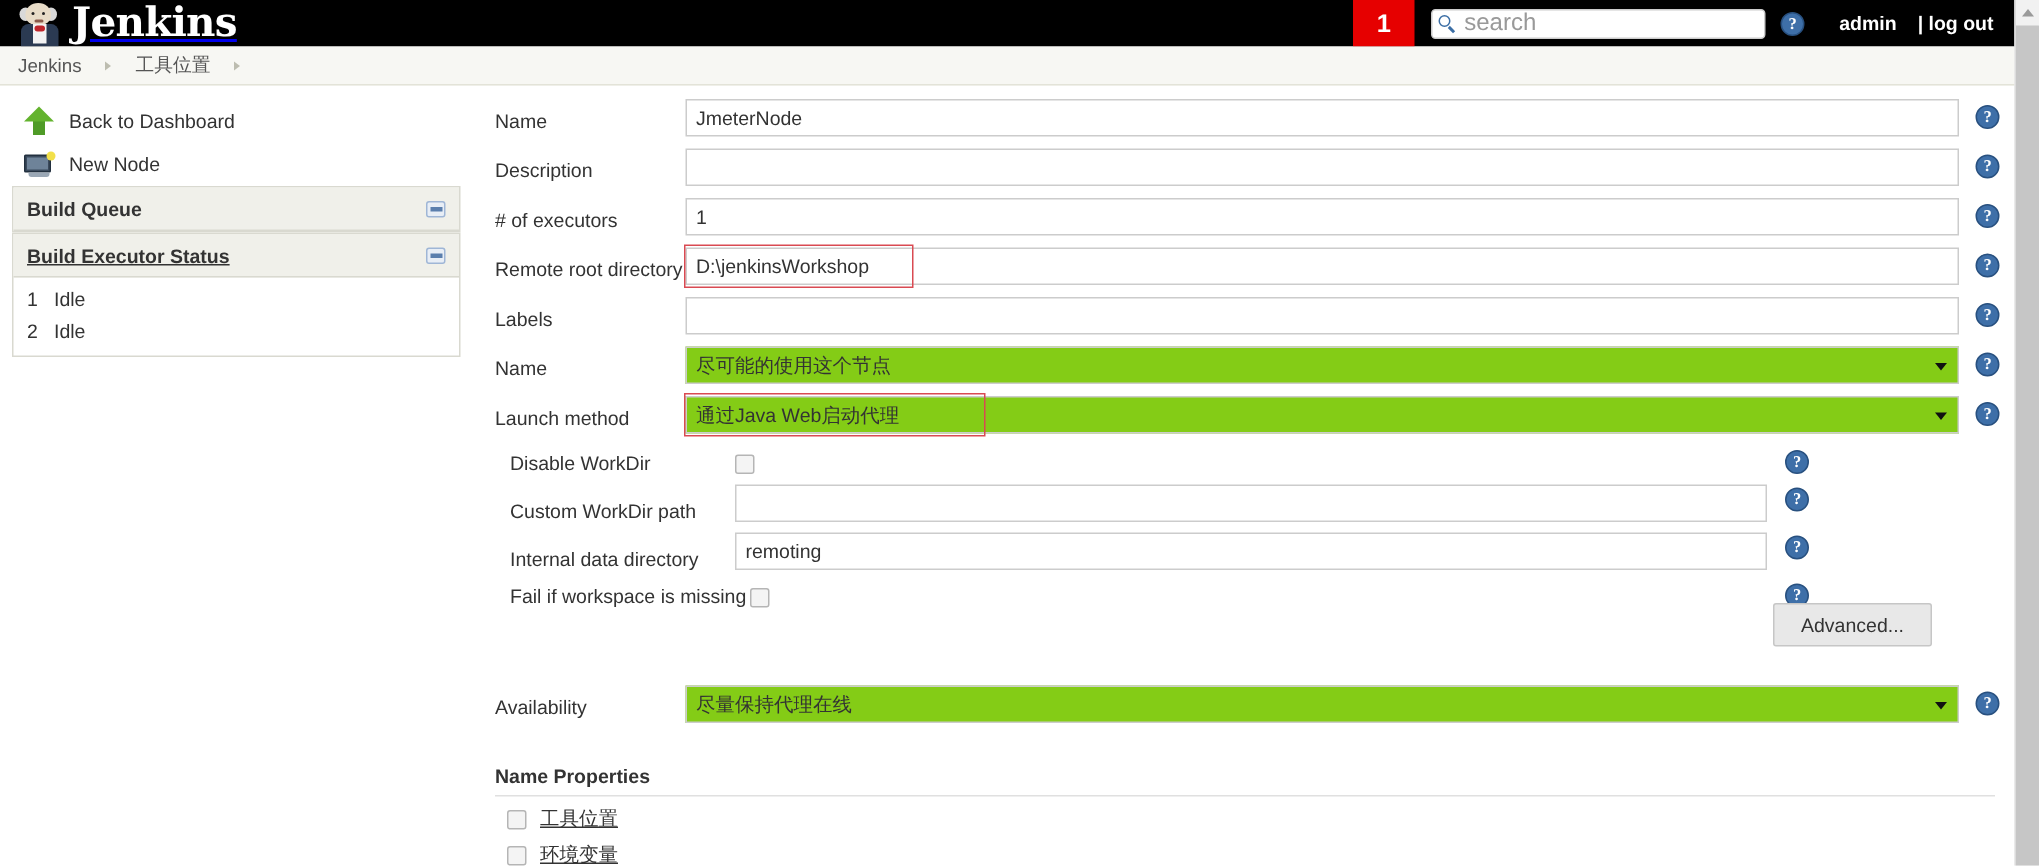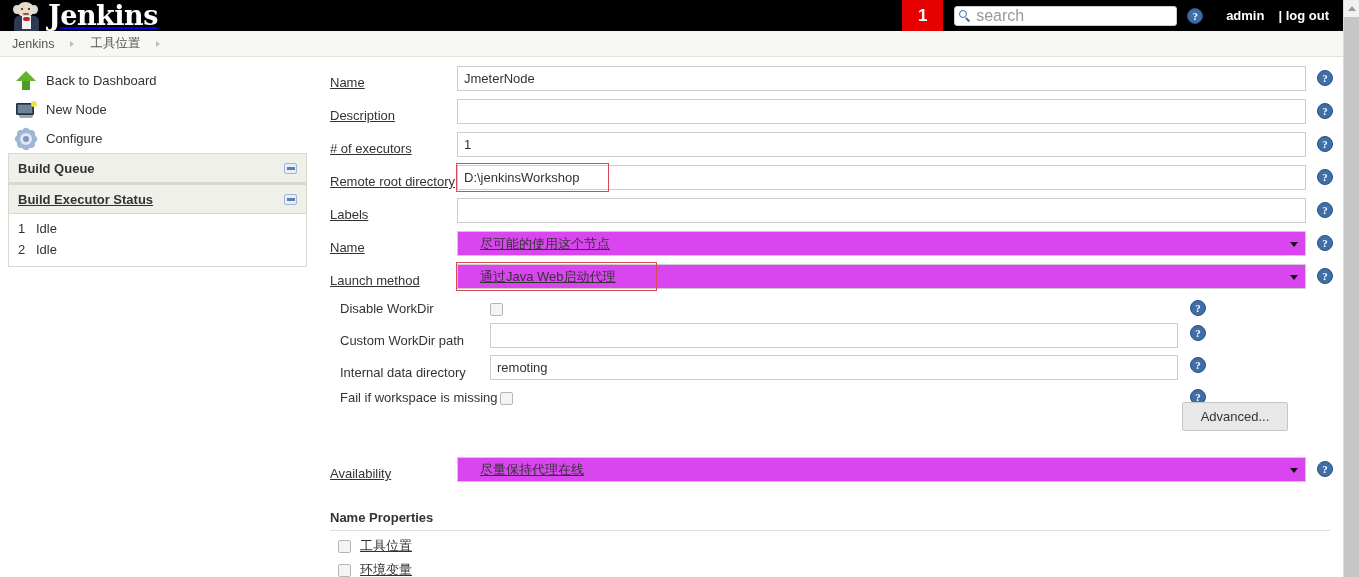--- a/index.html
+++ b/index.html
@@ -127,34 +127,34 @@
     display: flex; align-items: center; justify-content: center;
   }
   .collapse-btn i { display: block; width: 8px; height: 3px; background: #5b7fad; }
   .panel-body { padding: 7px 9px; font-size: 13px; color: #333; }
   .exec-row { display: flex; padding: 3px 0 3px 9px; font-size: 13px; }
   .exec-num { width: 18px; color: #333; }
   .exec-state { color: #333; }
 
   
   #main { position: absolute; top: 66px; left: 330px; width: 1000px; }
-  .frow { display: flex; align-items: flex-end; margin-bottom: 8px; position: relative; text-decoration: underline; }
+  .frow { display: flex; align-items: center; margin-bottom: 8px; position: relative; }
   .flabel {
     width: 127px; flex: none; font-size: 13px; color: #333;
     padding-top: 5px; line-height: 16px;
   }
   .fctrl { flex: 1; position: relative; }
   .txtin {
     width: 849px; height: 25px; border: 1px solid #ccc; background: #fff;
     font-family: "Liberation Sans", sans-serif; font-size: 13px; color: #333;
     padding: 0 6px; outline: none;
   }
   .selin {
-    width: 849px; height: 25px; border: 1px solid #ccc; background: #d946ef;
-    font-size: 13px; color: #333; padding: 0 22px;
+    width: 849px; height: 25px; border: 1px solid #ccc; background: #84cc16;
+    font-size: 13px; color: #333; padding: 0 6px;
     display: flex; align-items: center; position: relative;
   }
   .caret {
     position: absolute; right: 7px; top: 10px; width: 0; height: 0;
     border-left: 4px solid transparent; border-right: 4px solid transparent;
     border-top: 5px solid #111;
   }
   .rowhelp { position: absolute; left: 860px; top: 4px; }
 
   
@@ -269,29 +269,20 @@
   <a class="side-link" href="#">
     <span class="side-icon ic-comp">
       <span class="scr"></span>
         <span class="scr2"></span>
         <span class="base"></span>
         <span class="dot"></span>
     </span>
     <span>New Node</span>
   </a>
 
-  <a class="side-link" href="#">
-    <span class="side-icon ic-gear">
-      <span class="g1"></span>
-        <span class="g2"></span>
-        <span class="g3"></span>
-        <span class="g4"></span>
-    </span>
-    <span>Configure</span>
-  </a>
 
   <div class="panel">
     <div class="panel-head">
       <span class="panel-title">Build Queue</span>
       <span class="collapse-btn">
           <i></i>
         </span>
     </div>
   </div>
 

